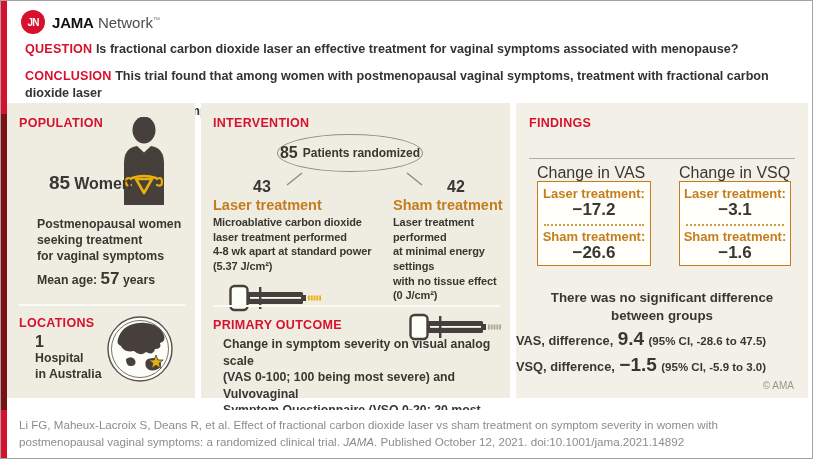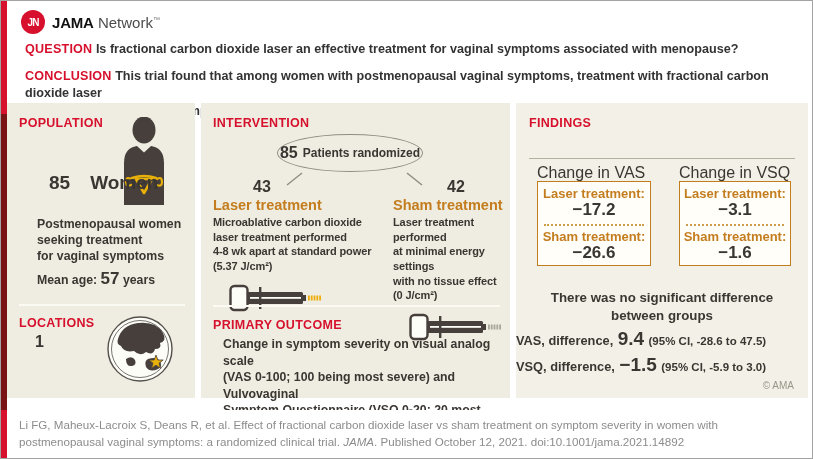--- a/index.html
+++ b/index.html
@@ -28,21 +28,21 @@
   .col-pop  { left:6px;   width:188px; background:#efede1; }
   .col-int  { left:200px; width:309px; background:#efede1; }
   .col-find { left:515px; width:292px; background:#f3f1e7; }
   .sec-head { position:absolute; color:#d7112d; font-weight:800; font-size:12.5px; letter-spacing:0.3px; }
 
   
   .pop-head { left:12px; top:13px; }
   .person-svg { position:absolute; left:112px; top:14px; }
   .count-line { position:absolute; left:42px; top:69px; font-weight:700; color:#3a3632; }
   .count-big { font-size:19px; font-weight:800; }
-  .count-unit { font-size:19px; margin-left:20px; }
+  .count-unit { font-size:16px; margin-left:4px; }
   .pop-desc { position:absolute; left:30px; top:113px; font-size:12.3px; font-weight:700; color:#3a3632; line-height:1.32; }
   .mean-age { position:absolute; left:30px; top:166px; font-size:12.3px; font-weight:700; color:#3a3632; }
   .mean-age .num { font-size:17px; font-weight:800; }
   .col-rule { position:absolute; left:12px; right:10px; border-top:2px solid #fbfaf3; }
   .rule-pop { top:201px; }
   .loc-head { left:12px; top:213px; }
   .loc-count { position:absolute; left:28px; top:230px; font-size:16px; font-weight:800; color:#3a3632; }
   .loc-desc { position:absolute; left:28px; top:248px; font-size:12.3px; font-weight:700; color:#3a3632; line-height:1.3; }
   .globe-svg { position:absolute; left:99px; top:212px; }
 
@@ -141,20 +141,22 @@
     <div class="mean-age">
       <span>Mean age:</span>
       <span class="num">57</span>
       <span>years</span>
     </div>
 
     <div class="col-rule rule-pop"></div>
 
     <div class="sec-head loc-head">LOCATIONS</div>
     <div class="loc-count">1</div>
+    <div class="loc-desc preline">Hospital
+in Australia</div>
 
     <svg class="globe-svg" width="68" height="68" viewBox="0 0 68 68">
       <circle cx="34" cy="34" r="32" fill="#fdfdf8" stroke="#55504b" stroke-width="1.4"></circle>
       <circle cx="34" cy="34" r="28.5" fill="#fdfdf8" stroke="#55504b" stroke-width="0.8"></circle>
       <path d="M12 24 Q16 10 32 8 Q50 6 57 18 Q61 26 54 28 Q56 34 49 34 Q47 41 40 37 Q34 42 28 36 Q18 38 15 31 Q10 29 12 24 Z" fill="#473f3c"></path>
       <path d="M20 44 q6 -4 9 1 q2 5 -3 6 q-6 1 -6 -7 Z" fill="#473f3c"></path>
       <path d="M42 44 q8 -3 12 2 q3 5 -2 8 q-8 4 -12 -2 q-2 -6 2 -8 Z" fill="#473f3c"></path>
       <polygon points="50,40 51.9,45 57.2,45 53,48.2 54.6,53.4 50,50.2 45.4,53.4 47,48.2 42.8,45 48.1,45" fill="#e8b00a" stroke="#473f3c" stroke-width="0.8"></polygon>
     </svg>
   </div>

